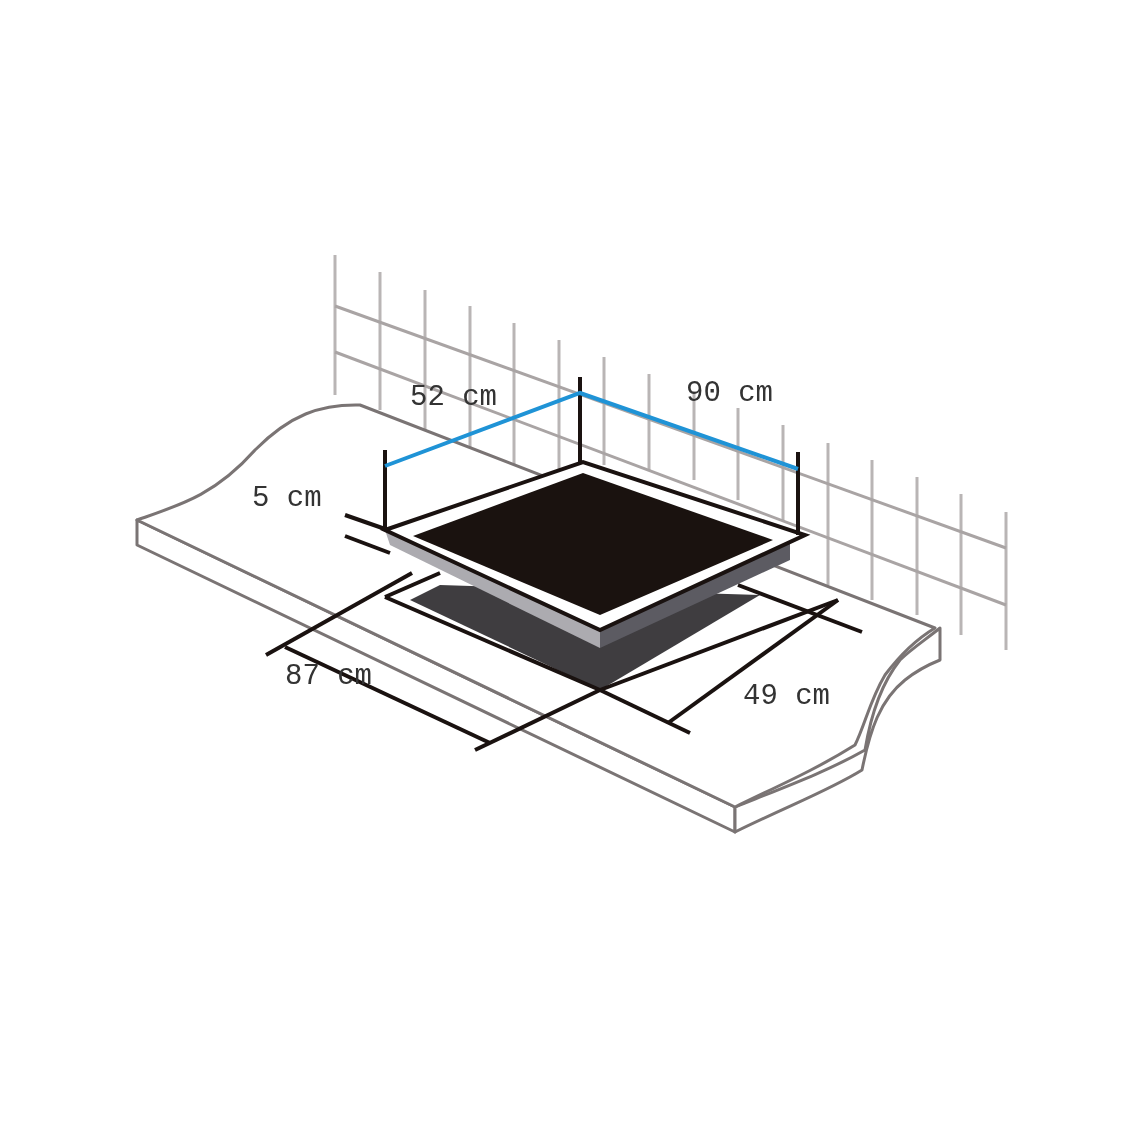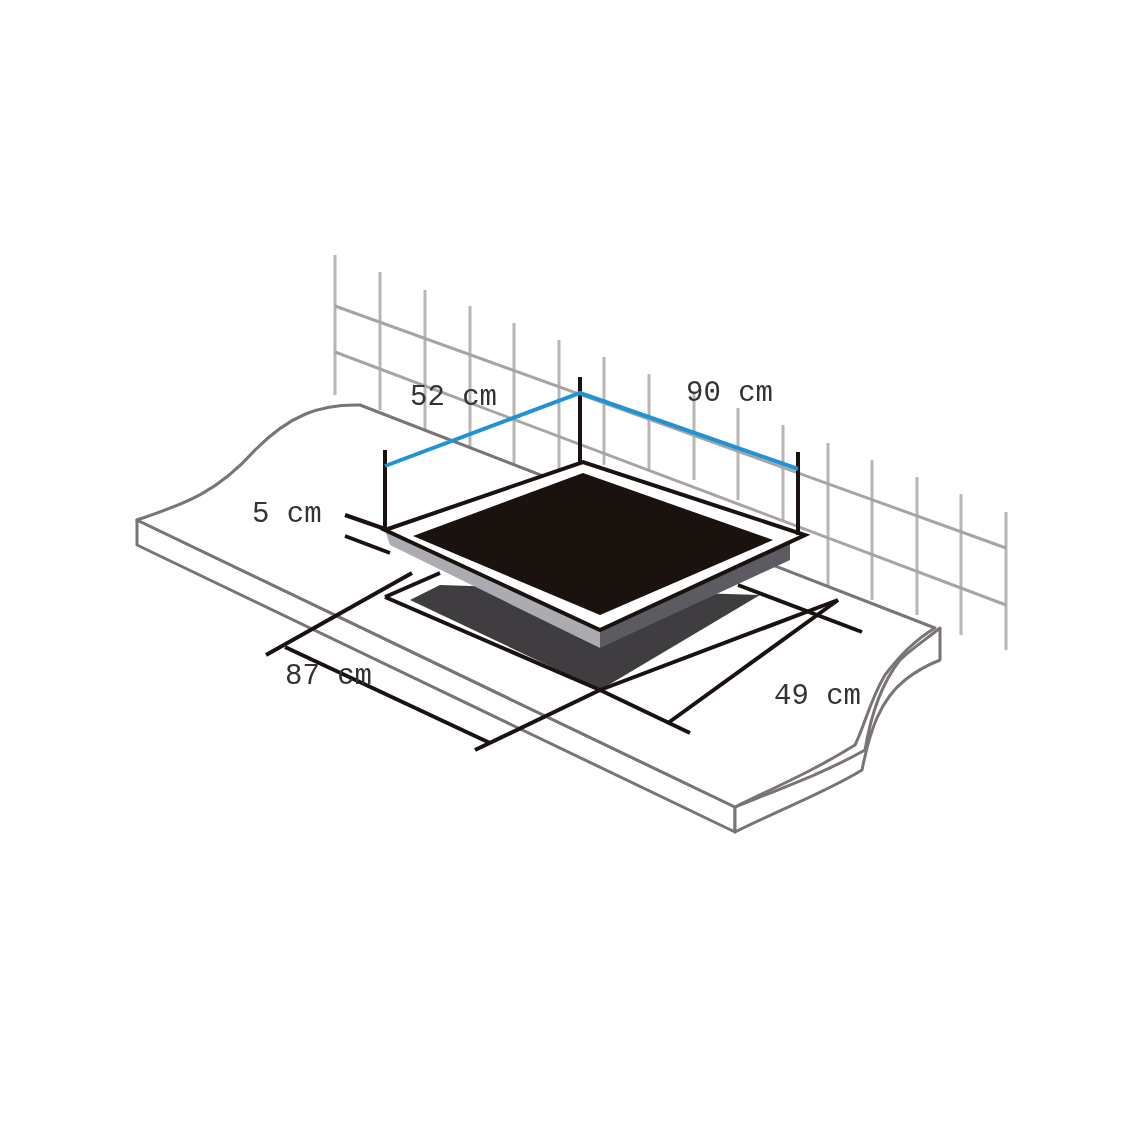--- a/index.html
+++ b/index.html
@@ -88,15 +88,15 @@
     <line x1="798" y1="452" x2="798" y2="535"></line>
   </g>
 
   <g stroke="#1f93d6" stroke-width="4" fill="none">
     <polyline points="385,466 580,393 798,469"></polyline>
   </g>
 </svg>
 
 <div class="label" style="left:410px; top:383px;">52 cm</div>
 <div class="label" style="left:686px; top:379px;">90 cm</div>
-<div class="label" style="left:252px; top:500px;">5 cm</div>
+<div class="label" style="left:252px; top:484px;">5 cm</div>
 <div class="label" style="left:285px; top:662px;">87 cm</div>
-<div class="label" style="left:774px; top:682px;">49 cm</div>
+<div class="label" style="left:743px; top:682px;">49 cm</div>
 
 </body></html>

